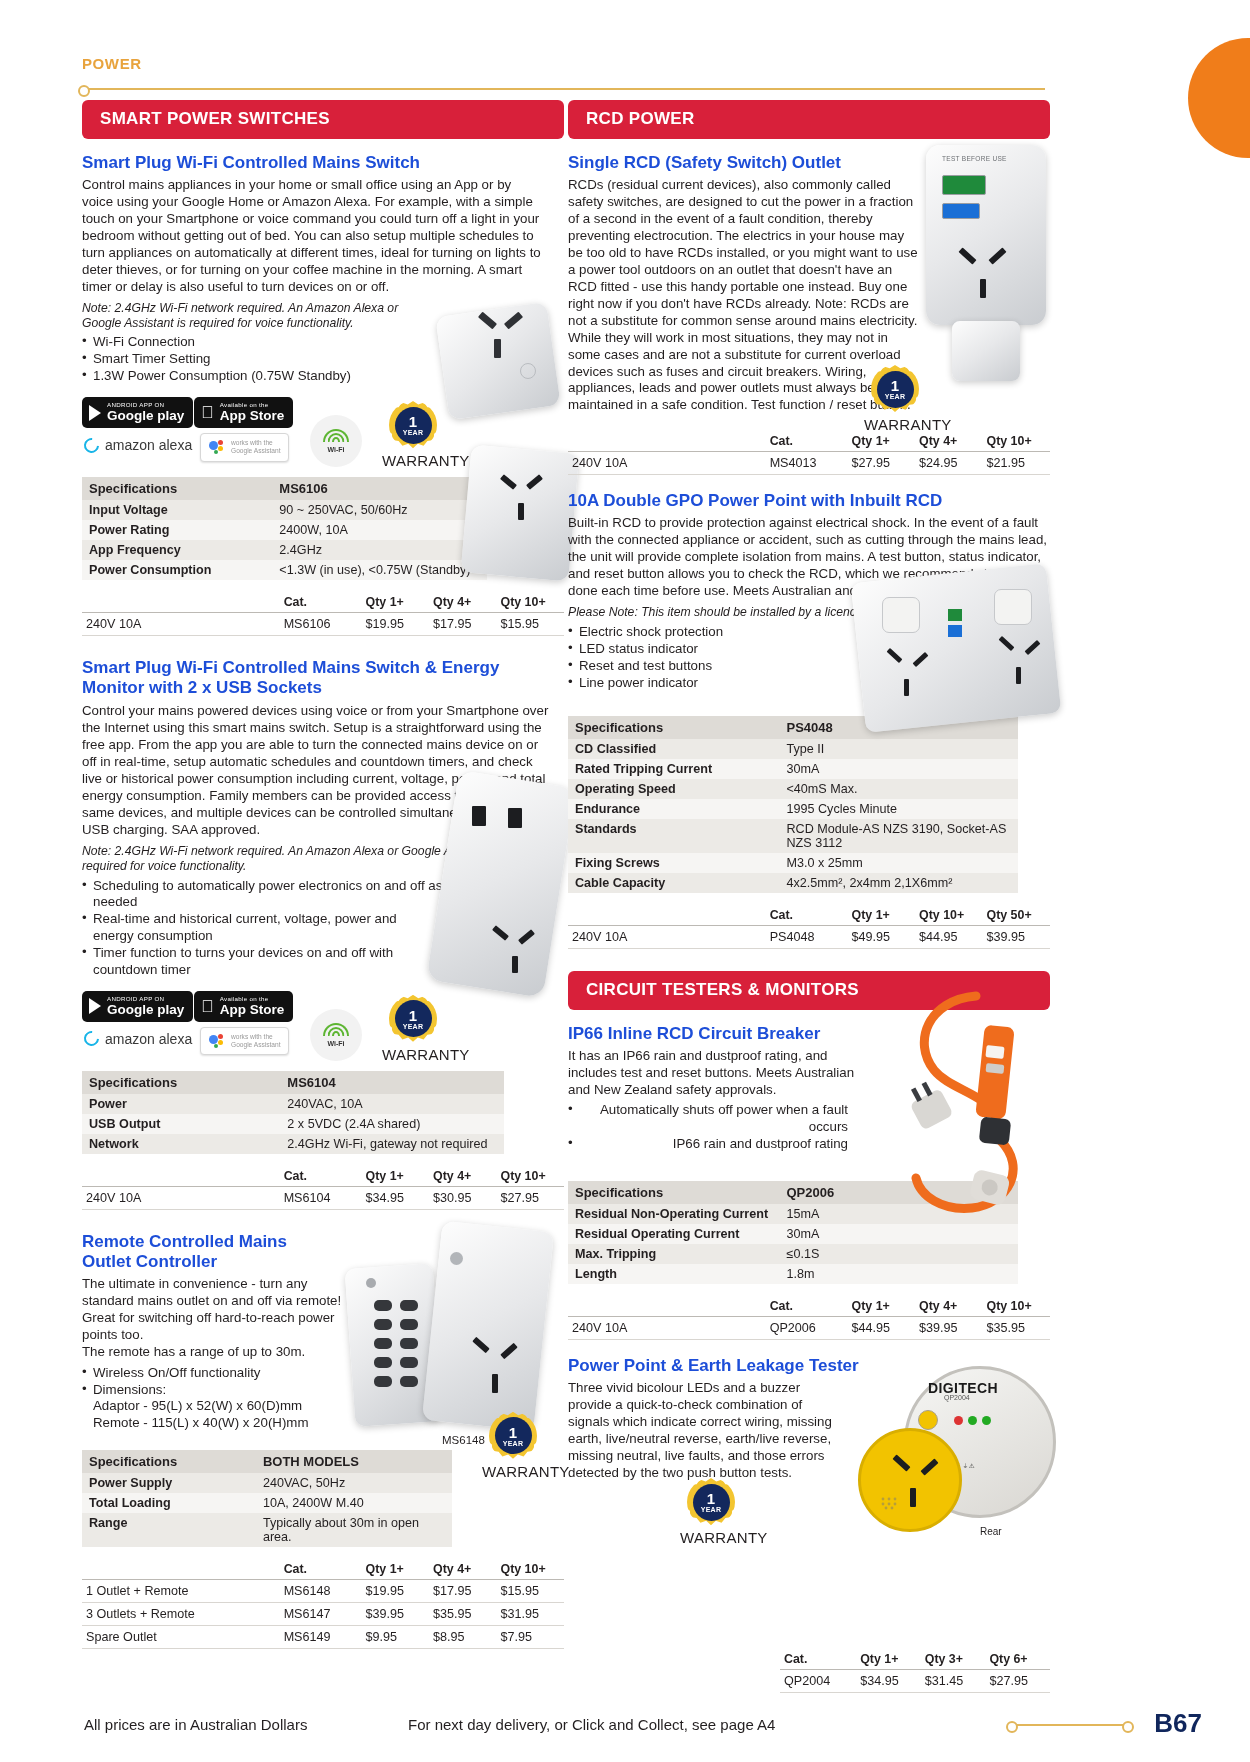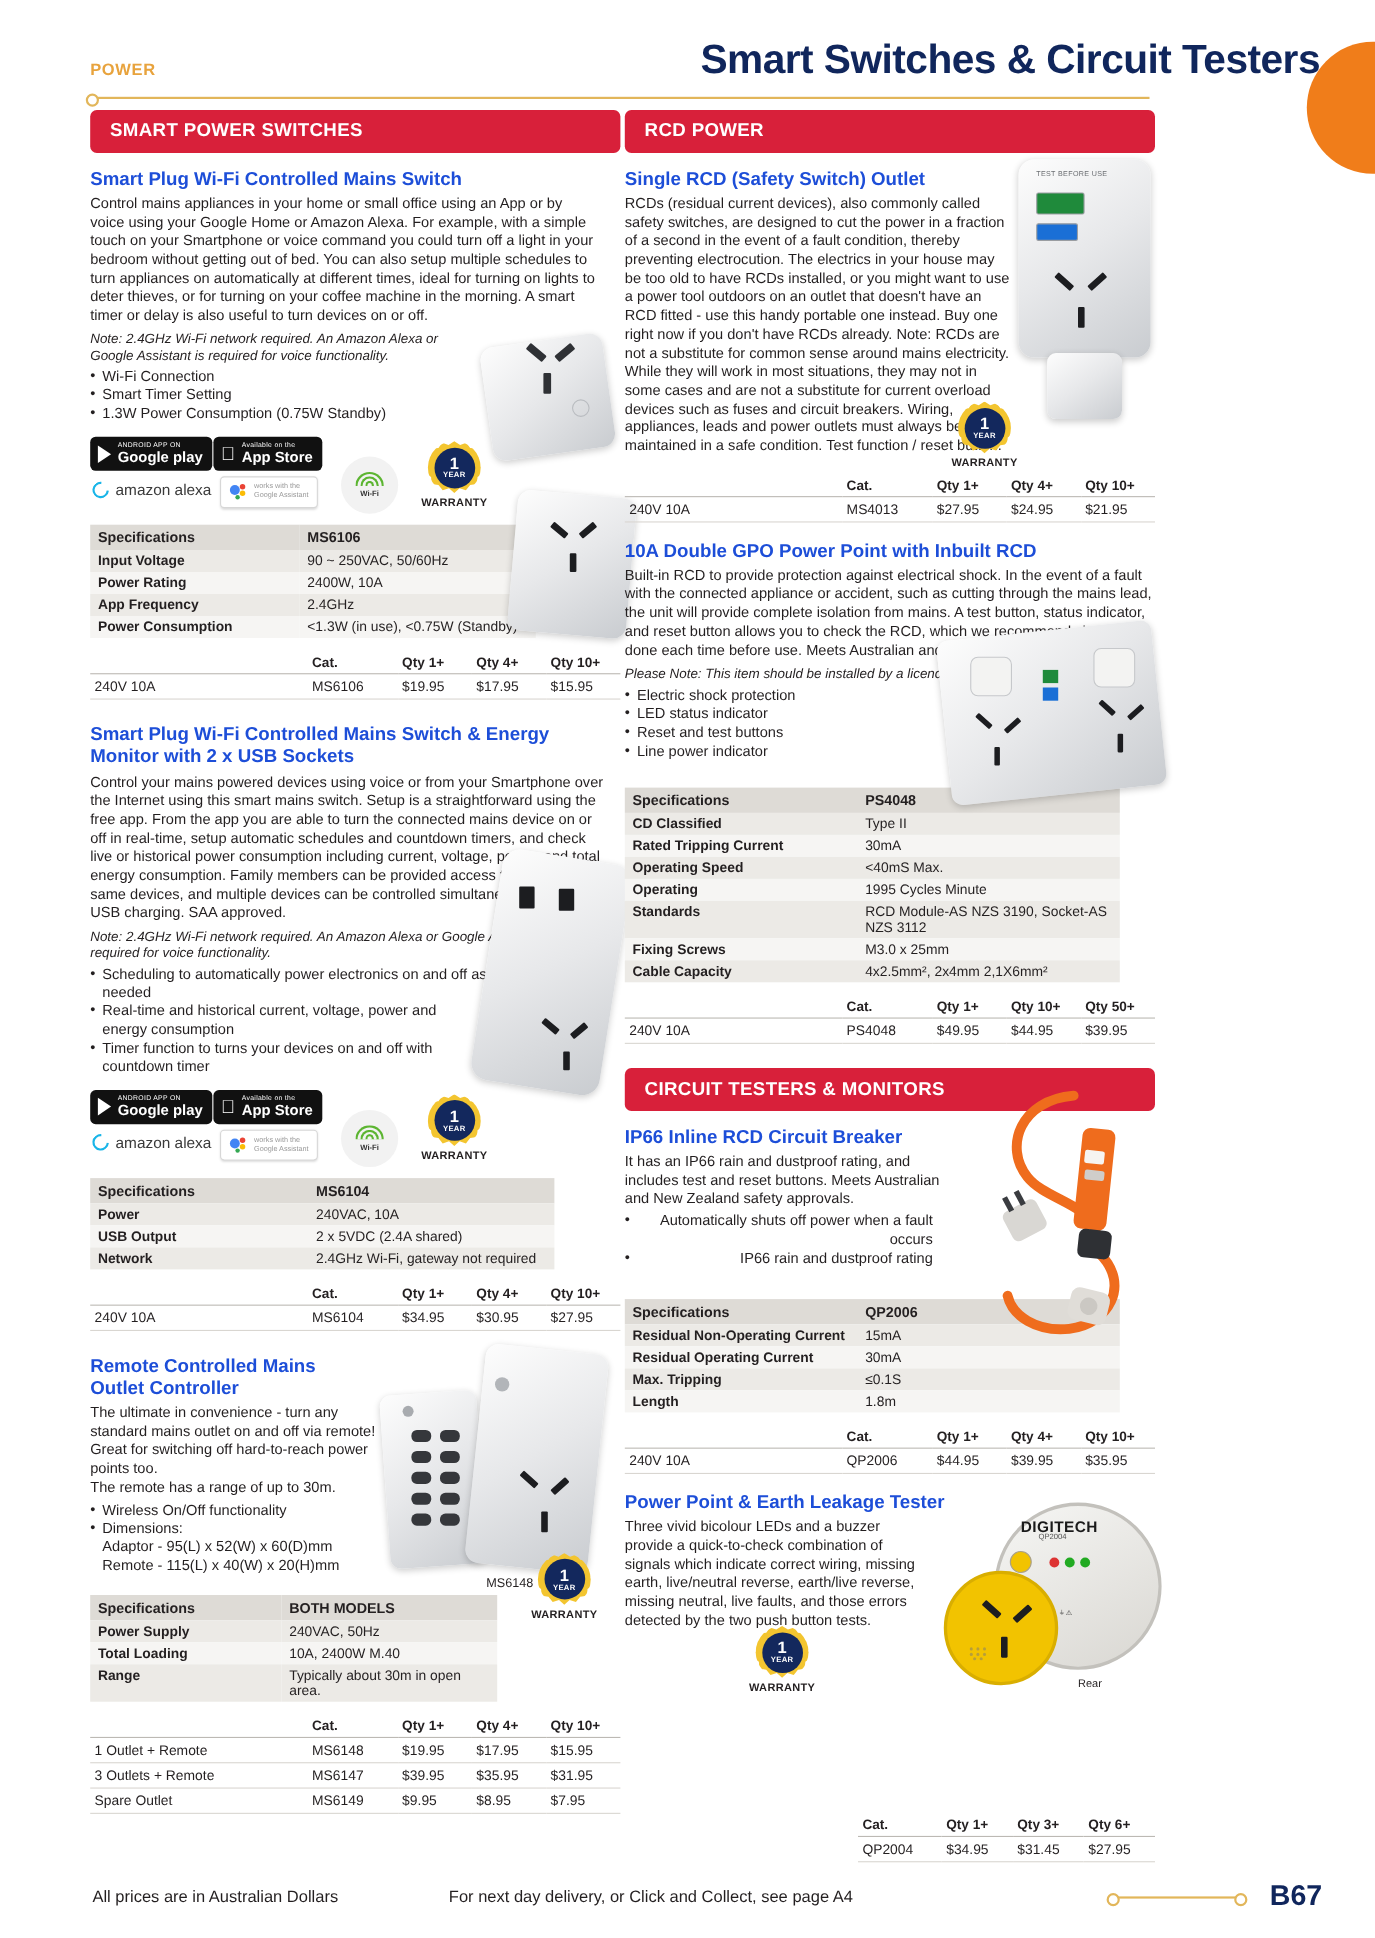--- a/index.html
+++ b/index.html
@@ -159,21 +159,21 @@
       105% 60%,94% 68%,93% 81%,80% 83%,72% 93%,60% 89%,50% 98%,40% 89%,28% 93%,20% 83%,
       7% 81%,6% 68%,-5% 60%,0% 47%,-5% 35%,5% 27%,7% 14%,20% 13%,27% 3%,39% 7%);
   }
   .w-inner {
     width: 37px; height: 37px; border-radius: 50%; background: #13285d;
     color: #fff; display: flex; flex-direction: column;
     align-items: center; justify-content: center; line-height: 1;
   }
   .w-num { font-size: 15px; font-weight: bold; }
   .w-yr { font-size: 7px; font-weight: bold; letter-spacing: .3px; }
-  .w-lbl { font-size: 10px; font-weight: bold; letter-spacing: .3px; margin-top: 3px; }
+  .w-lbl { font-size: 15px; font-weight: normal; letter-spacing: .3px; margin-top: 3px; }
 
   
   .photo { position: absolute; }
   .plug-body {
     background: linear-gradient(145deg,#fdfdfd 0%,#e7e8ea 48%,#c9ccd0 100%);
     border-radius: 12px; box-shadow: 0 2px 7px rgba(0,0,0,.2);
   }
   .pin { position: absolute; background: #2f3135; border-radius: 1px; }
   .socket-hole { position: absolute; background: #1c1d20; border-radius: 1px; }
 
@@ -189,21 +189,20 @@
     content: ""; position: absolute; top: -3px; width: 8px; height: 8px;
     border: 2px solid #e2b65a; border-radius: 50%; background: #fff;
   }
   .f-rule::before { left: -4px; } .f-rule::after { right: -4px; }
 </style>
 </head>
 <body>
 
 <div class="page-header">
   <div class="cat-kicker">POWER</div>
-  <h1 class="page-title">Smart Switches &amp; Circuit Testers</h1>
   <div class="header-rule"></div>
   <div class="corner-circle"></div>
 </div>
 
 <div class="columns">
 
 <div class="col col-left">
 
   <div class="banner">SMART POWER SWITCHES</div>
 
@@ -638,21 +637,21 @@
             </tr>
         <tr>
               <td class="k">Rated Tripping Current</td>
               <td>30mA</td>
             </tr>
         <tr>
               <td class="k">Operating Speed</td>
               <td>&lt;40mS Max.</td>
             </tr>
         <tr>
-              <td class="k">Operating</td>
+              <td class="k">Endurance</td>
               <td>1995 Cycles Minute</td>
             </tr>
         <tr>
               <td class="k">Standards</td>
               <td>RCD Module-AS NZS 3190, Socket-AS NZS 3112</td>
             </tr>
         <tr>
               <td class="k">Fixing Screws</td>
               <td>M3.0 x 25mm</td>
             </tr>

